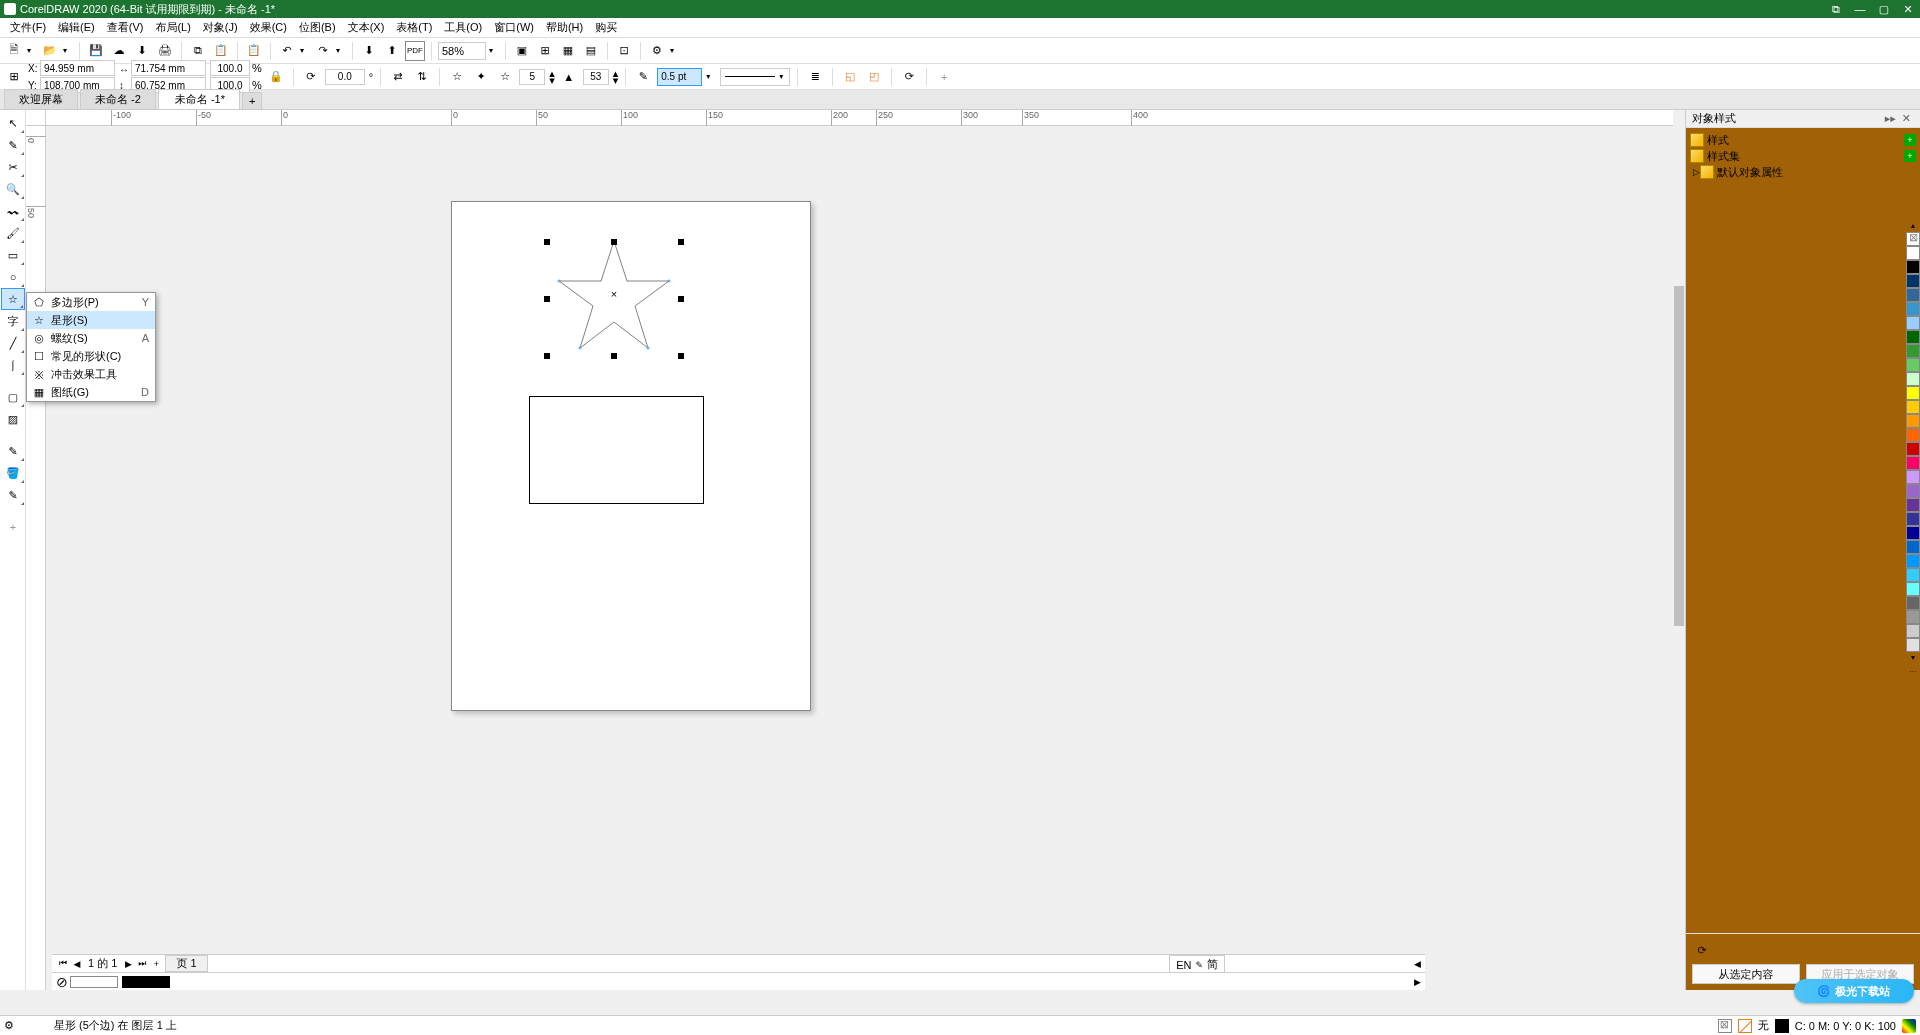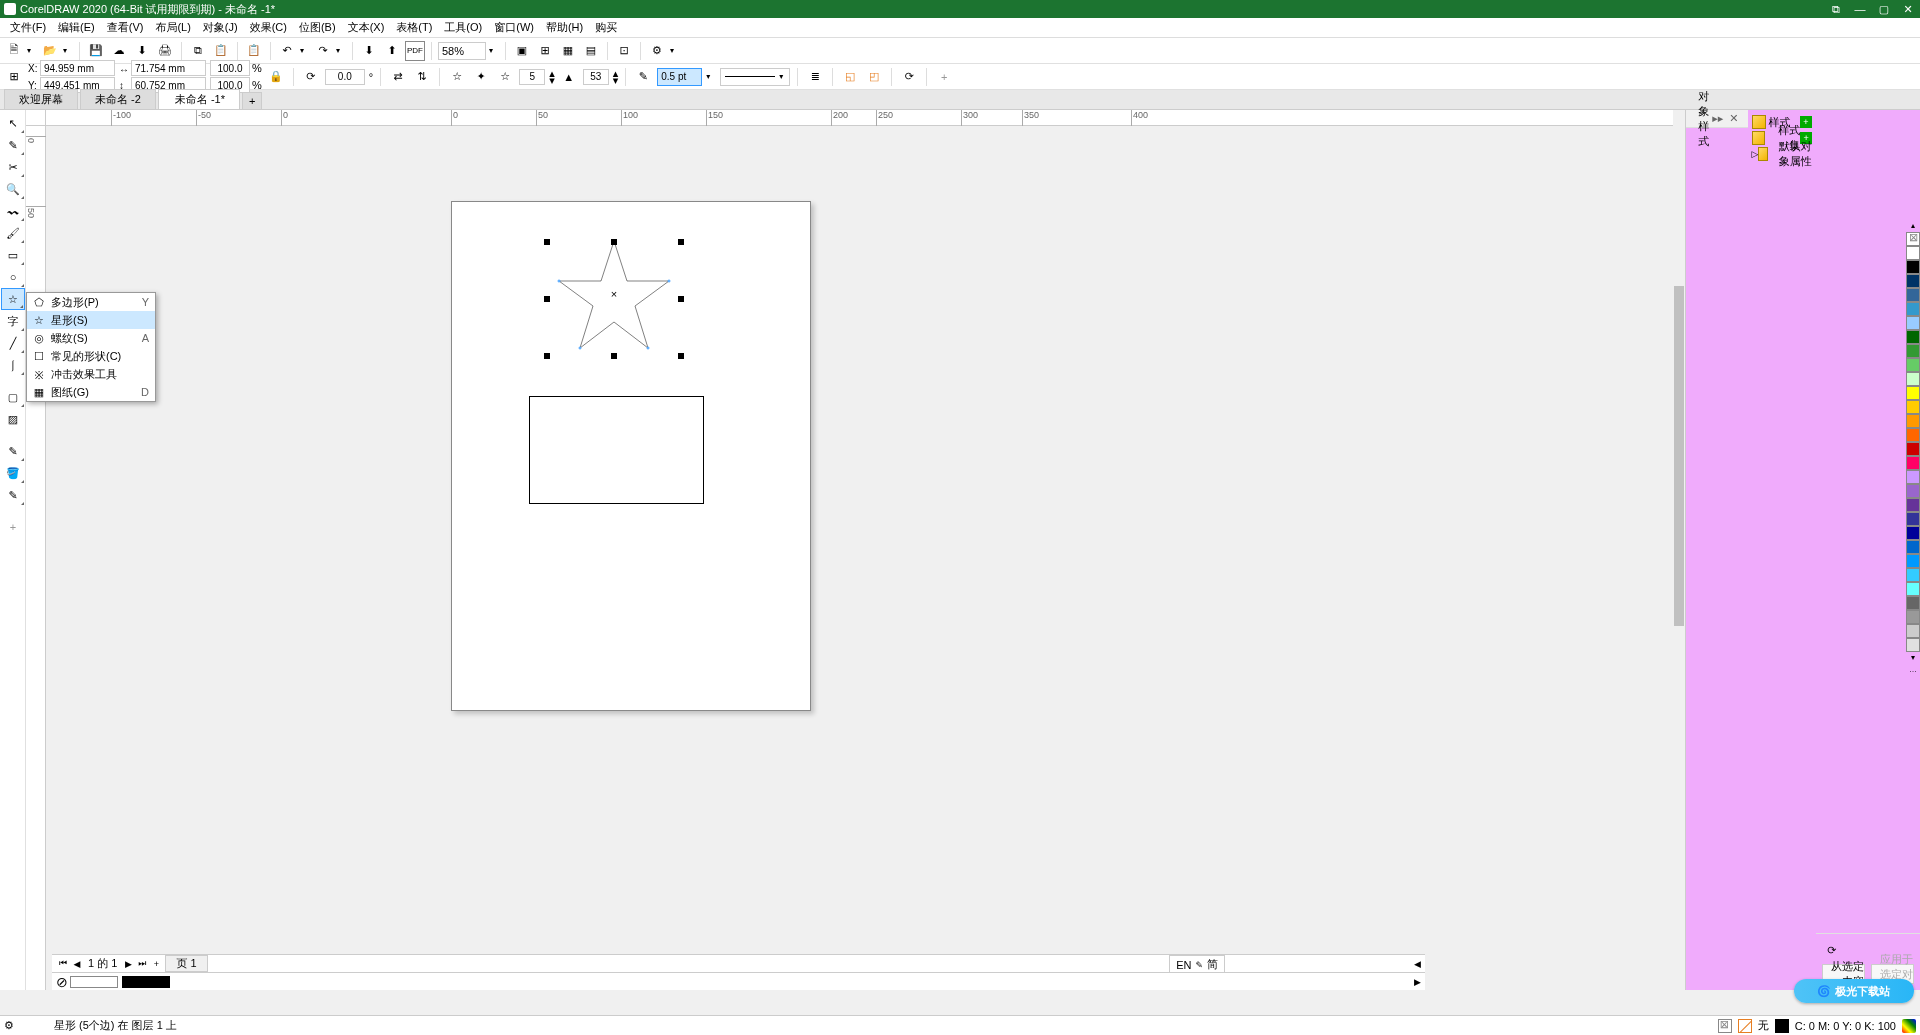--- a/index.html
+++ b/index.html
@@ -44,21 +44,21 @@
 .handle { position: absolute; width: 6px; height: 6px; background: #000; }
 .rect-shape { position: absolute; left: calc(405px + 78px); top: calc(75px + 195px); width: 175px; height: 108px; border: 1px solid #000; }
 .scroll-v { position: absolute; right: 0; top: 16px; bottom: 16px; width: 12px; background: #f0f0f0; }
 .scroll-thumb-v { position: absolute; top: 160px; height: 340px; width: 10px; left: 1px; background: #c0c0c0; }
 .flyout-menu { position: absolute; left: 26px; top: 182px; width: 130px; background: #fff; border: 1px solid #999; box-shadow: 2px 2px 5px rgba(0,0,0,0.3); z-index: 100; }
 .flyout-item { height: 18px; display: flex; align-items: center; padding: 0 4px; cursor: default; }
 .flyout-item:hover, .flyout-item.hl { background: #cce8ff; }
 .flyout-icon { width: 16px; height: 16px; display: flex; align-items: center; justify-content: center; font-size: 11px; }
 .flyout-label { flex: 1; padding-left: 4px; }
 .flyout-key { color: #666; padding-right: 2px; }
-.docker-area { width: 235px; background: #f0abfc; border-left: 1px solid #ccc; display: flex; flex-direction: row; position: relative; text-align: right; }
+.docker-area { width: 235px; background: #a16207; border-left: 1px solid #ccc; display: flex; flex-direction: column; position: relative; text-align: right; }
 .docker-title { height: 18px; background: #f0f0f0; border-bottom: 1px solid #ddd; display: flex; align-items: center; padding: 0 6px; font-size: 11px; }
 .docker-title .spacer { flex: 1; }
 .docker-title .btn { font-size: 11px; padding: 0 3px; color: #666; }
 .docker-tree { padding: 4px; }
 .tree-item { display: flex; align-items: center; height: 16px; font-size: 11px; }
 .tree-icon { width: 14px; height: 14px; margin-right: 3px; background: linear-gradient(135deg,#ffd966,#f4b400); border: 1px solid #aa8800; }
 .tree-add { width: 12px; height: 12px; background: #0a0; color: #fff; font-size: 9px; display: flex; align-items: center; justify-content: center; margin-left: auto; }
 .docker-bottom { margin-top: auto; padding: 6px; border-top: 1px solid #e0e0e0; }
 .docker-btn-row { display: flex; gap: 6px; }
 .docker-action-btn { flex: 1; height: 20px; border: 1px solid #ccc; background: #f8f8f8; font-size: 11px; display: flex; align-items: center; justify-content: center; }
@@ -149,21 +149,21 @@
 
 <div class="toolbar2">
   <span class="tb-btn">⊞</span>
   <div style="display:flex;flex-direction:column;gap:1px;">
     <div style="display:flex;align-items:center;">
         <span class="coord-label">X:</span>
         <div class="coord-box">94.959 mm</div>
       </div>
     <div style="display:flex;align-items:center;">
         <span class="coord-label">Y:</span>
-        <div class="coord-box">449.451 mm</div>
+        <div class="coord-box">108.700 mm</div>
       </div>
   </div>
   <div style="display:flex;flex-direction:column;gap:1px;">
     <div style="display:flex;align-items:center;">
         <span class="coord-label">↔</span>
         <div class="coord-box">71.754 mm</div>
       </div>
     <div style="display:flex;align-items:center;">
         <span class="coord-label">↕</span>
         <div class="coord-box">60.752 mm</div>

